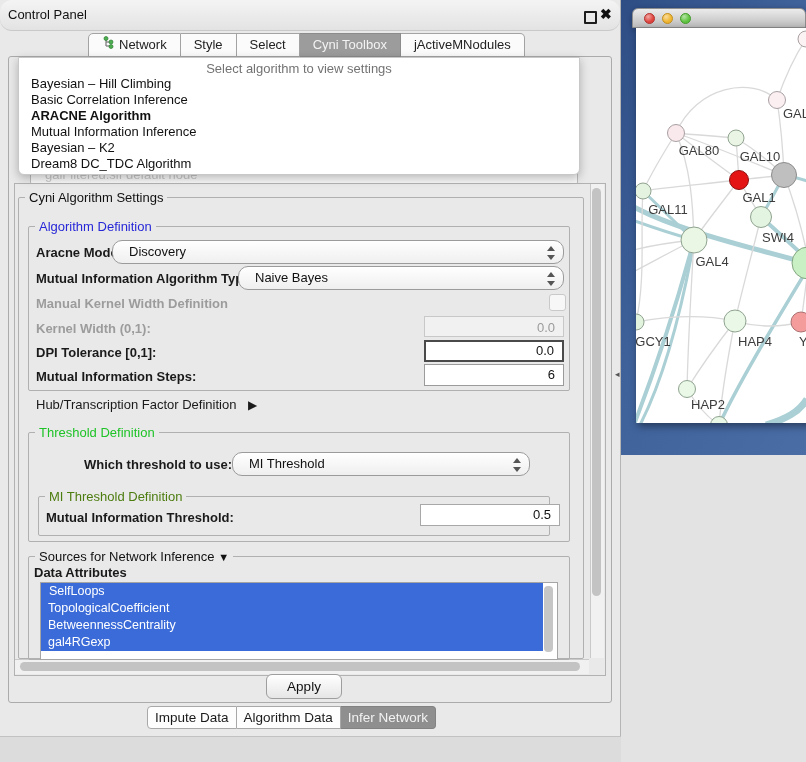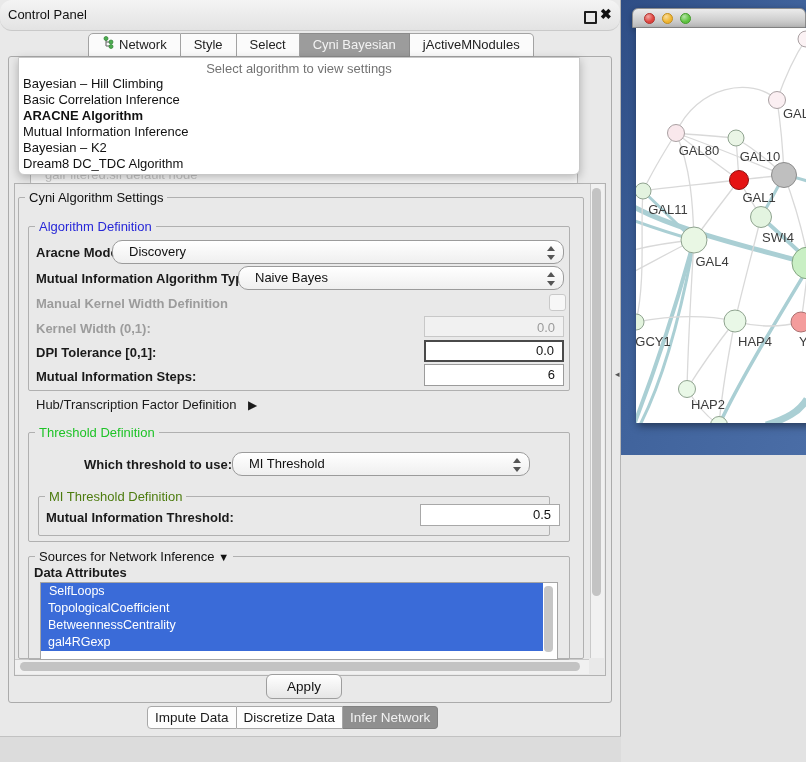--- a/index.html
+++ b/index.html
@@ -20,21 +20,21 @@
   .tab:last-child{border-top-right-radius:5px;}
   .tab.active{background:#9c9c9c;color:#f3f3f3;border-color:#8b8b8b;}
   #pane{left:8px;top:56px;width:602px;height:645px;border:1px solid #ababab;border-radius:3px;background:#e9e9e9;}
   
   #hidden-combo{left:30px;top:160px;width:548px;height:28px;border:1px solid #bcbcbc;border-radius:6px;
      background:#f7f7f7;color:#c6c6c6;font-size:13px;line-height:28px;padding-left:14px;box-sizing:border-box;}
   
   #algo-dropdown{left:18px;top:57px;width:560px;height:116px;background:#fff;border:1px solid #c8c8c8;
      border-radius:0 0 6px 6px;box-shadow:0 3px 10px rgba(0,0,0,.25);z-index:30;}
   #algo-prompt{width:100%;text-align:center;margin-top:3px;font-size:13px;color:#737373;}
-  .algo-item{height:16px;line-height:16px;font-size:13px;color:#111;padding-left:4px;}
+  .algo-item{height:16px;line-height:16px;font-size:13px;color:#111;padding-left:4px;margin-left:8px;}
   .algo-item.bold{font-weight:bold;}
   
   #viewport{left:14px;top:183px;width:590px;height:491px;border:1px solid #b2b2b2;background:#e9e9e9;}
   #vscroll{left:590px;top:184px;width:13px;height:474px;background:#f1f1f1;border-left:1px solid #c9c9c9;}
   #vscroll-thumb{left:592px;top:188px;width:9px;height:408px;background:#c3c3c3;border-radius:5px;}
   #hscroll{left:15px;top:659px;width:574px;height:14px;background:#f1f1f1;border-top:1px solid #c9c9c9;}
   #hscroll-thumb{left:20px;top:662px;width:560px;height:9px;background:#c3c3c3;border-radius:5px;}
   
   .gbox{border:1px solid #b0b0b0;border-radius:2px;}
   .gbox-label{position:absolute;background:#e9e9e9;padding:0 4px;font-size:13px;color:#111;white-space:nowrap;}
@@ -99,21 +99,21 @@
             </svg></span>
           <span>Network</span>
         </div>
         <div class="tab">
           <span>Style</span>
         </div>
         <div class="tab">
           <span>Select</span>
         </div>
         <div class="tab active">
-          <span>Cyni Bayesian</span>
+          <span>Cyni Toolbox</span>
         </div>
         <div class="tab">
           <span>jActiveMNodules</span>
         </div>
       </div>
 
     <div id="viewport" class="abs"></div>
     <div id="vscroll" class="abs"></div>
     <div id="vscroll-thumb" class="abs"></div>
     <div id="hscroll" class="abs"></div>
@@ -175,21 +175,21 @@
         <div class="attr-item" style="background: rgb(58, 107, 216); padding-left: 8px;">SelfLoops</div>
         <div class="attr-item" style="background: rgb(58, 107, 216);">TopologicalCoefficient</div>
         <div class="attr-item" style="background: rgb(58, 107, 216);">BetweennessCentrality</div>
         <div class="attr-item" style="background: rgb(58, 107, 216);">gal4RGexp</div>
       </div>
     <div id="attr-thumb" class="abs"></div>
 
     <div id="apply-btn" class="abs">Apply</div>
     <div id="bottom-tabs" class="abs">
         <div class="btab">Impute Data</div>
-        <div class="btab">Discretize Data</div>
+        <div class="btab">Algorithm Data</div>
         <div class="btab active">Infer Network</div>
       </div>
 
     <div id="algo-dropdown" class="abs">
       <div id="algo-prompt">Select algorithm to view settings</div>
       <div id="algo-items">
           <div class="algo-item">Bayesian – Hill Climbing</div>
           <div class="algo-item">Basic Correlation Inference</div>
           <div class="algo-item bold">ARACNE Algorithm</div>
           <div class="algo-item">Mutual Information Inference</div>

